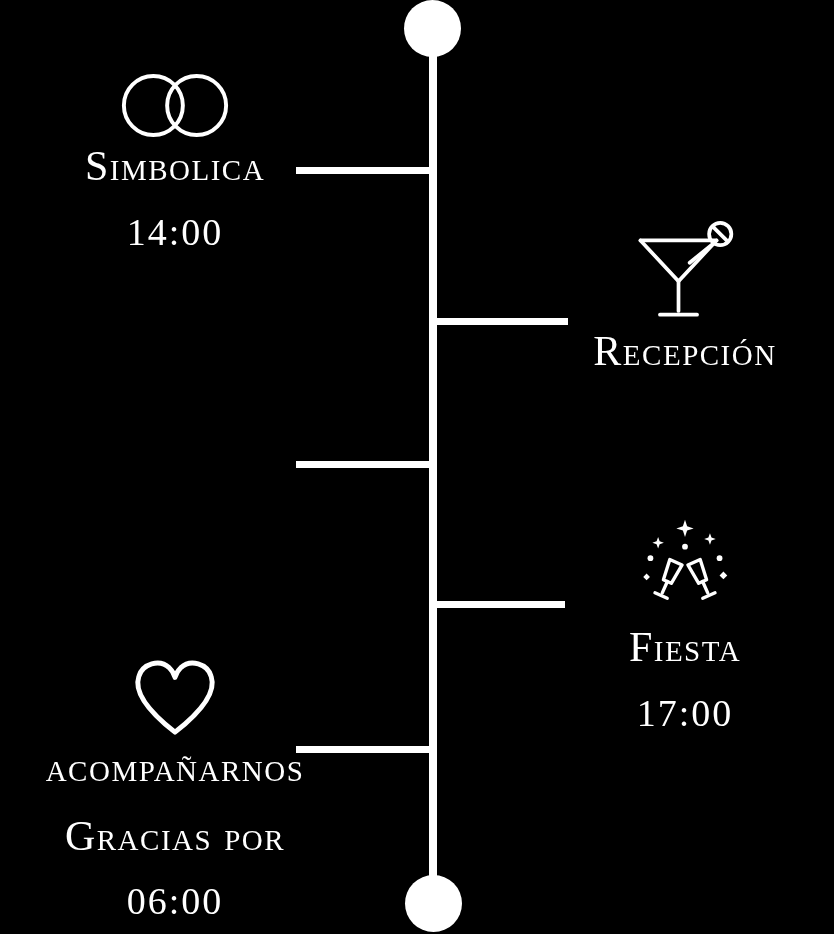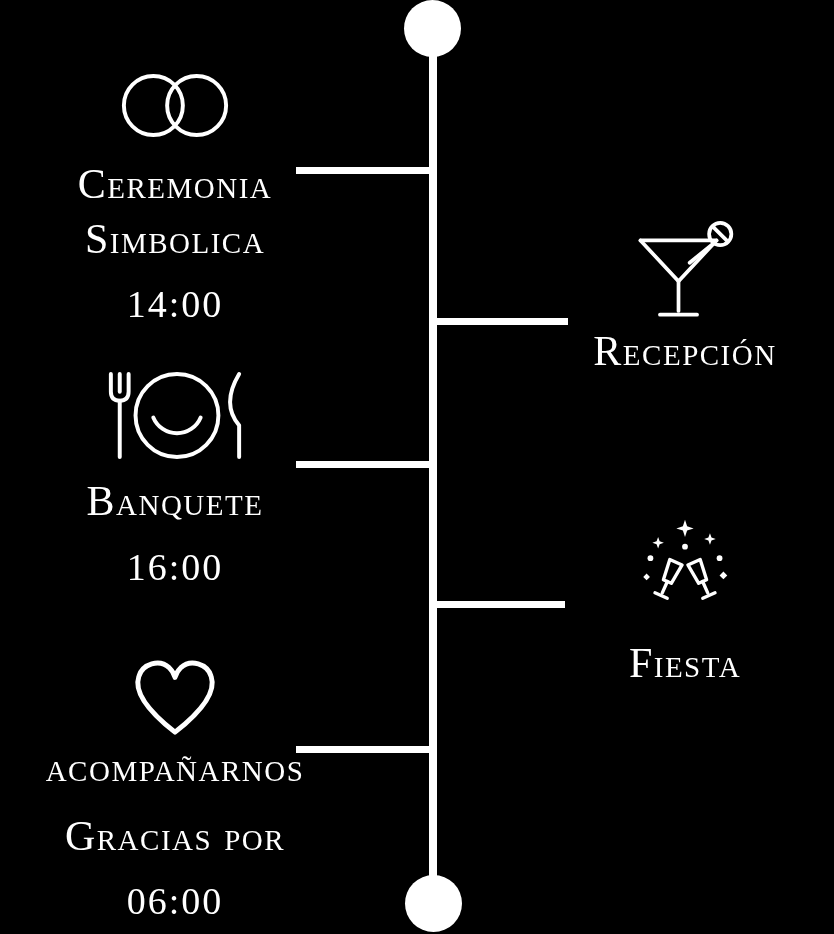--- a/index.html
+++ b/index.html
@@ -45,54 +45,39 @@
   <div class="conn" style="left:433px;top:601px;width:132px;"></div>
   <div class="conn" style="left:296px;top:746px;width:137px;"></div>
 
   <div class="event" style="left:15px;top:72px;width:320px;">
     <svg viewBox="0 0 118 68" width="116" height="67">
       <g fill="none" stroke="#ffffff" stroke-width="4">
         <circle cx="37" cy="34" r="30"></circle>
         <circle cx="81" cy="34" r="30"></circle>
       </g>
     </svg>
-    <div class="title-line mt-icon">Ceremonia</div>
     <div class="title-line">Simbolica</div>
     <div class="time">14:00</div>
   </div>
 
   <div class="event" style="left:535px;top:220px;width:300px;">
     <svg viewBox="0 0 110 112" width="102" height="104">
       <g fill="none" stroke="#ffffff" stroke-width="4" stroke-linecap="round">
         <path d="M7 22 H89"></path>
         <path d="M7 22 L48 66 L89 22"></path>
         <line x1="48" y1="66" x2="48" y2="98"></line>
         <path d="M28 102 H68"></path>
         <circle cx="93" cy="15" r="12"></circle>
         <line x1="86" y1="25" x2="60" y2="46"></line>
         <path d="M85 7 L101 23"></path>
       </g>
     </svg>
     <div class="title-line" style="">Recepción</div>
   </div>
 
-  <div class="event" style="left:15px;top:368px;width:320px;">
-    <svg viewBox="0 0 150 95" width="148" height="94">
-      <g fill="none" stroke="#ffffff" stroke-width="4" stroke-linecap="round">
-        <path d="M10 6 L10 24 Q10 33 19 33 Q28 33 28 24 L28 6"></path>
-        <line x1="19" y1="6" x2="19" y2="24"></line>
-        <line x1="19" y1="33" x2="19" y2="90"></line>
-        <circle cx="77" cy="48" r="42"></circle>
-        <path d="M53 50 A 26 26 0 0 0 101 50"></path>
-        <path d="M140 6 C128 26 128 44 140 58 L140 90"></path>
-      </g>
-    </svg>
-    <div class="title-line" style="margin-top:12px;">Banquete</div>
-    <div class="time">16:00</div>
-  </div>
 
   <div class="event" style="left:535px;top:512px;width:300px;">
     <svg viewBox="0 0 100 100" width="96" height="100">
       <g fill="none" stroke="#ffffff" stroke-width="3.5" stroke-linecap="round" stroke-linejoin="round">
         <g transform="rotate(24 30 74)">
           <path d="M23 48 L37 48 L34.5 70 L25.5 70 Z"></path>
           <line x1="30" y1="70" x2="30" y2="83"></line>
           <line x1="23" y1="86" x2="37" y2="86"></line>
         </g>
         <g transform="rotate(-24 70 74)">
@@ -105,21 +90,22 @@
         <path d="M50 6 L52.2 12.8 L59 15 L52.2 17.2 L50 24 L47.8 17.2 L41 15 L47.8 12.8 Z"></path>
         <path d="M76 20 L77.6 24.4 L82 26 L77.6 27.6 L76 32 L74.4 27.6 L70 26 L74.4 24.4 Z"></path>
         <path d="M22 24 L23.6 28.4 L28 30 L23.6 31.6 L22 36 L20.4 31.6 L16 30 L20.4 28.4 Z"></path>
         <circle cx="50" cy="34" r="3"></circle>
         <circle cx="14" cy="46" r="3"></circle>
         <circle cx="86" cy="46" r="3"></circle>
         <path d="M90 60 l4 4 l-4 4 l-4 -4 Z"></path>
         <path d="M10 62 l3.5 3.5 l-3.5 3.5 l-3.5 -3.5 Z"></path>
       </g>
     </svg>
-    <div class="title-line" style="margin-top:24px;">Fiesta</div>
+    <div class="title-line" style="margin-top:8px;">Fiesta</div>
+    <div class="time">17:00</div>
   </div>
 
   <div class="event" style="left:15px;top:650px;width:320px;">
     <svg viewBox="0 0 100 92" width="98" height="90">
       <path d="M50 84 C22 62 8 42 13 27 C17 14 34 9 44 18 C47 21 49 24 50 28 C51 24 53 21 56 18 C66 9 83 14 87 27 C92 42 78 62 50 84 Z" fill="none" stroke="#ffffff" stroke-width="5" stroke-linejoin="round" stroke-linecap="round"></path>
     </svg>
     <div class="title-line">acompañarnos</div>
     <div class="title-line" style="margin-top:14px;">Gracias por</div>
     <div class="time">06:00</div>
   </div>

